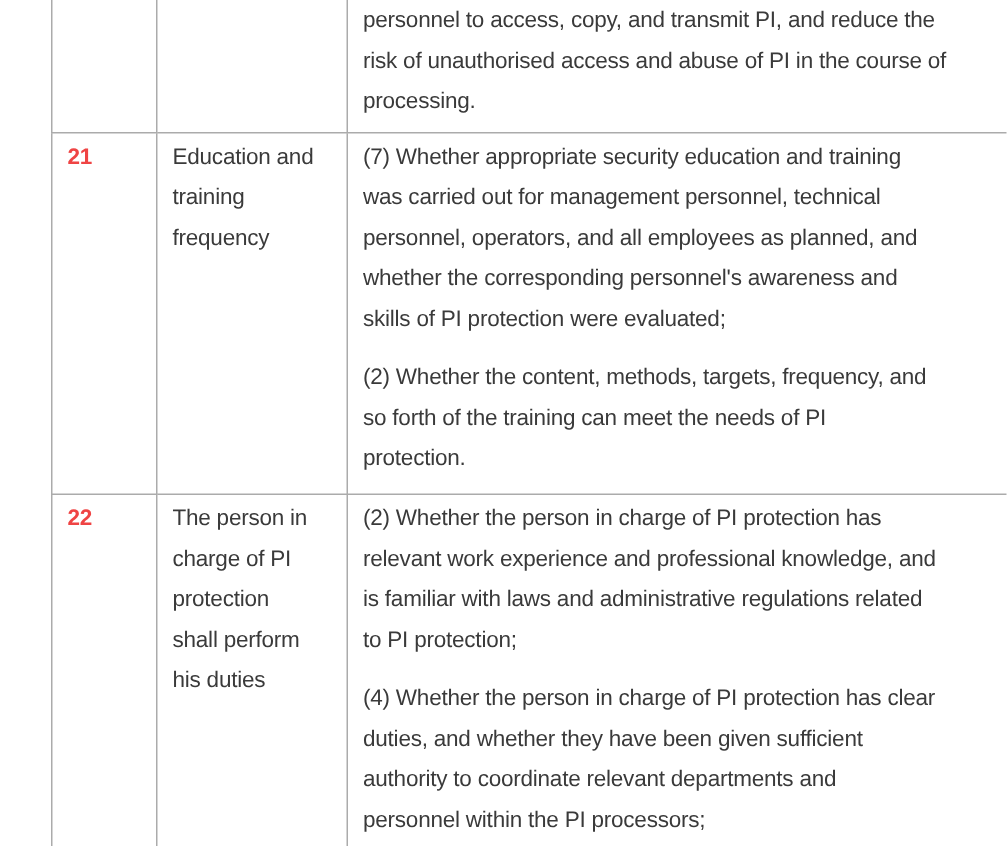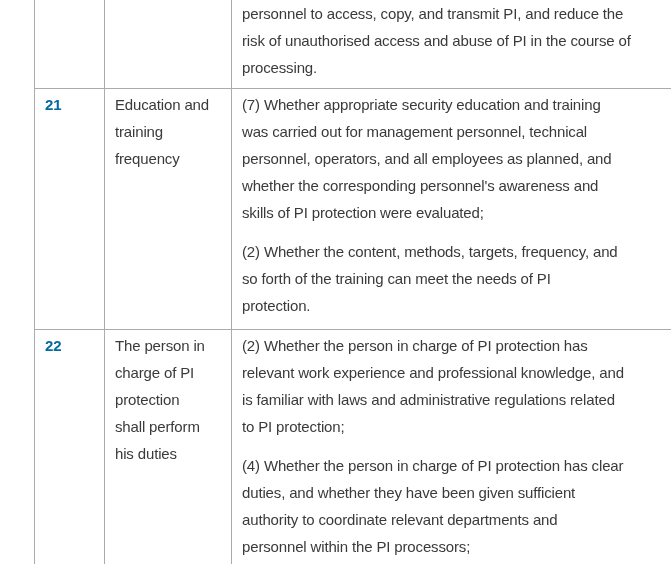--- a/index.html
+++ b/index.html
@@ -31,21 +31,21 @@
     vertical-align: top;
     padding: 2px 6px 10px 10px;
     overflow: hidden;
   }
   col.c1 { width: 70px; }
   col.c2 { width: 127px; }
   col.c3 { width: 466px; }
   td.no-cell {
     padding-left: 12px;
     font-weight: 700;
-    color: #0369a1;
+    color: #ef4444;
     white-space: pre;
   }
   td.item-cell {
     padding-left: 8px;
     white-space: pre;
   }
   td.details-cell {
     padding-left: 11px;
     padding-right: 4px;
   }

